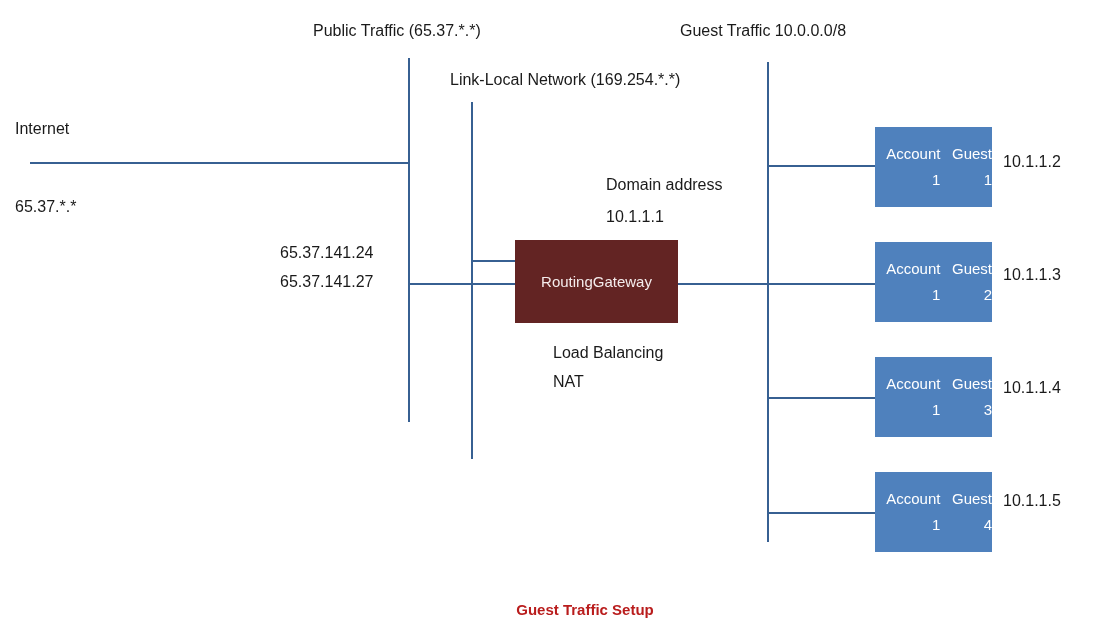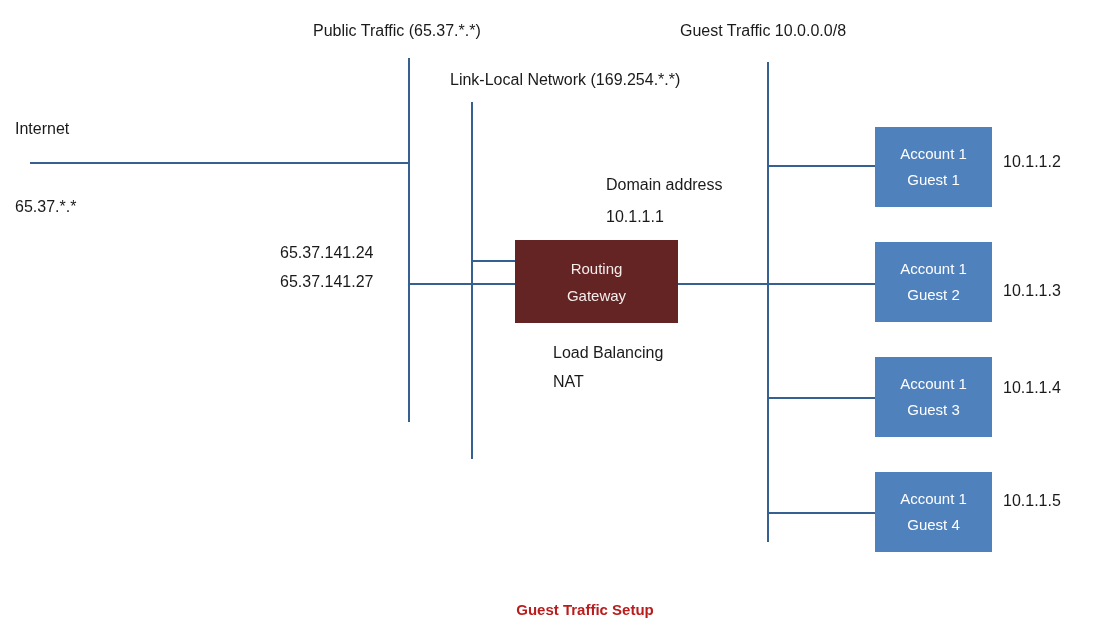--- a/index.html
+++ b/index.html
@@ -17,24 +17,24 @@
     font-size: 16px;
     white-space: nowrap;
     line-height: 20px;
   }
   .vline, .hline { position: absolute; background: #376092; }
   .vline { width: 2px; }
   .hline { height: 2px; }
   .node {
     position: absolute;
     display: flex;
-    flex-direction: column;
+    flex-direction: row;
     align-items: center;
     justify-content: center;
-    text-align: left;
+    text-align: right;
     font-size: 15px;
   }
   .routing-box {
     left: 515px; top: 240px; width: 163px; height: 83px;
     background: #632423; color: #f5ecec; line-height: 27px;
   }
   .guest-box {
     left: 875px; width: 117px; height: 80px;
     background: #4f81bd; color: #ffffff; line-height: 26px;
   }
@@ -103,19 +103,19 @@
   <div class="node guest-box" style="top:357px;">
     <span>Account 1</span>
     <span>Guest 3</span>
   </div>
   <div class="node guest-box" style="top:472px;">
     <span>Account 1</span>
     <span>Guest 4</span>
   </div>
 
   <div class="lbl guest-ip" style="top:152px;">10.1.1.2</div>
-  <div class="lbl guest-ip" style="top:281px;">10.1.1.3</div>
+  <div class="lbl guest-ip" style="top:265px;">10.1.1.3</div>
   <div class="lbl guest-ip" style="top:378px;">10.1.1.4</div>
   <div class="lbl guest-ip" style="top:491px;">10.1.1.5</div>
 
   <div class="caption">Guest Traffic Setup</div>
 
 </div>
 
 </body></html>

